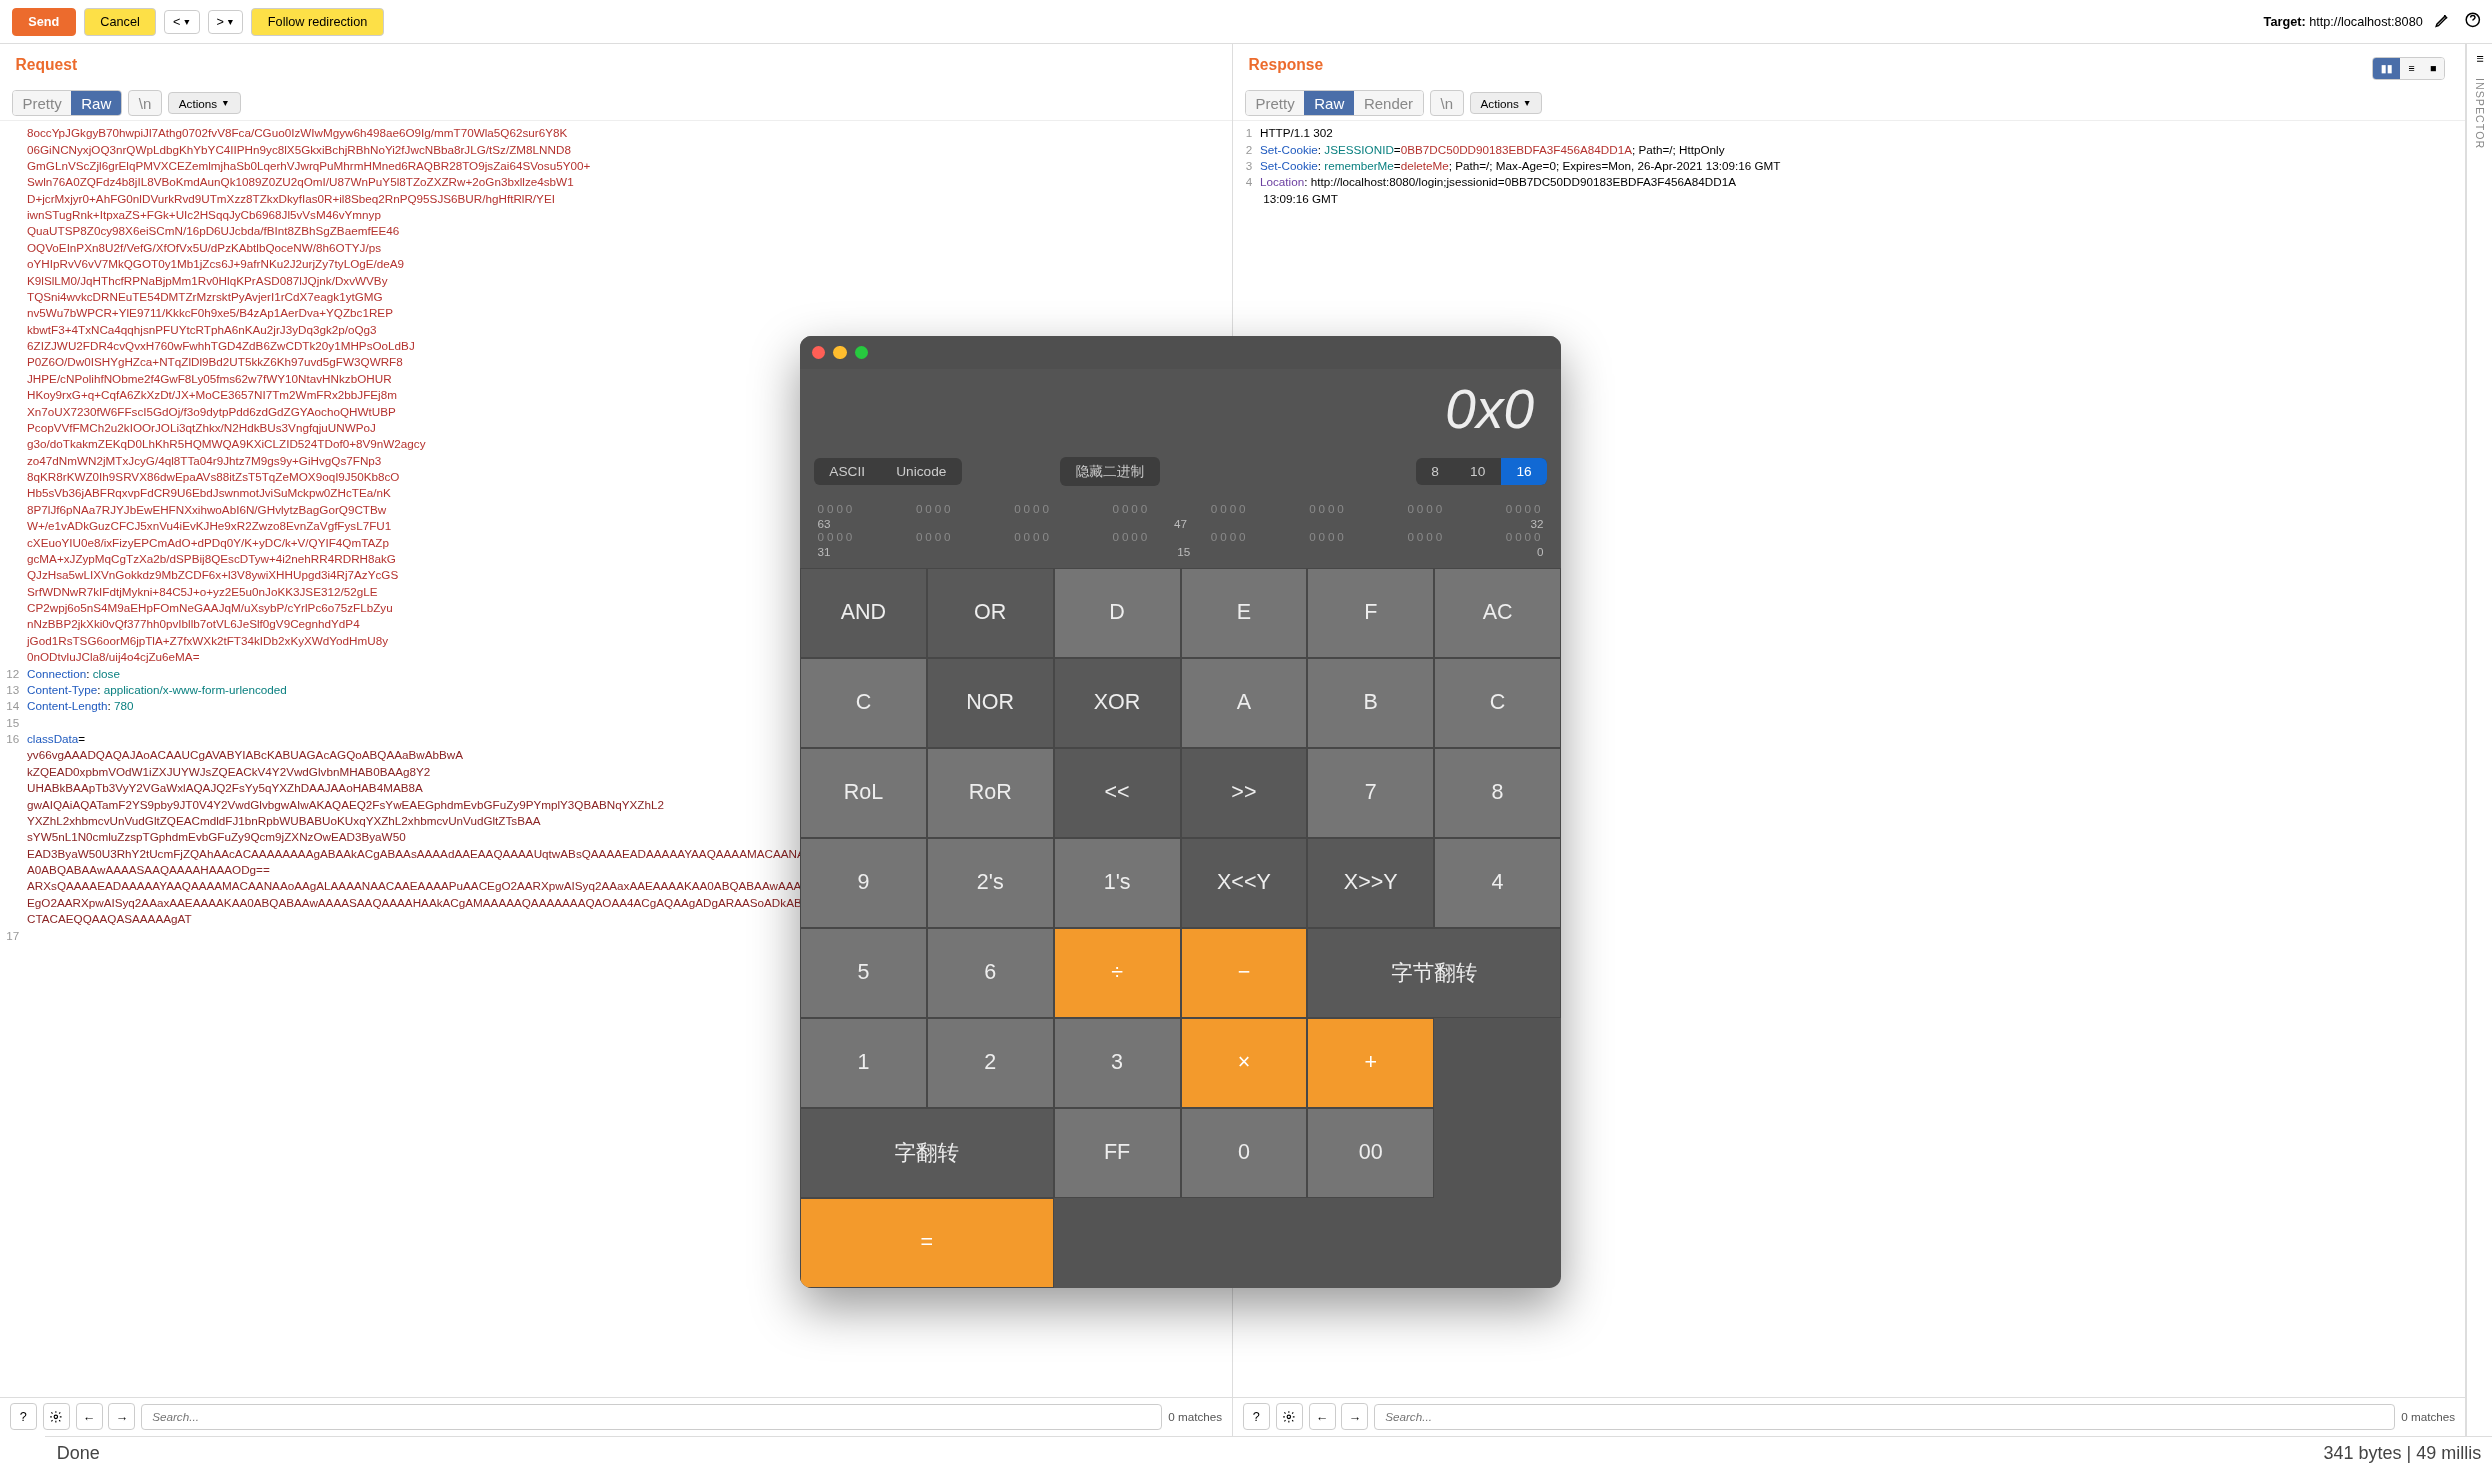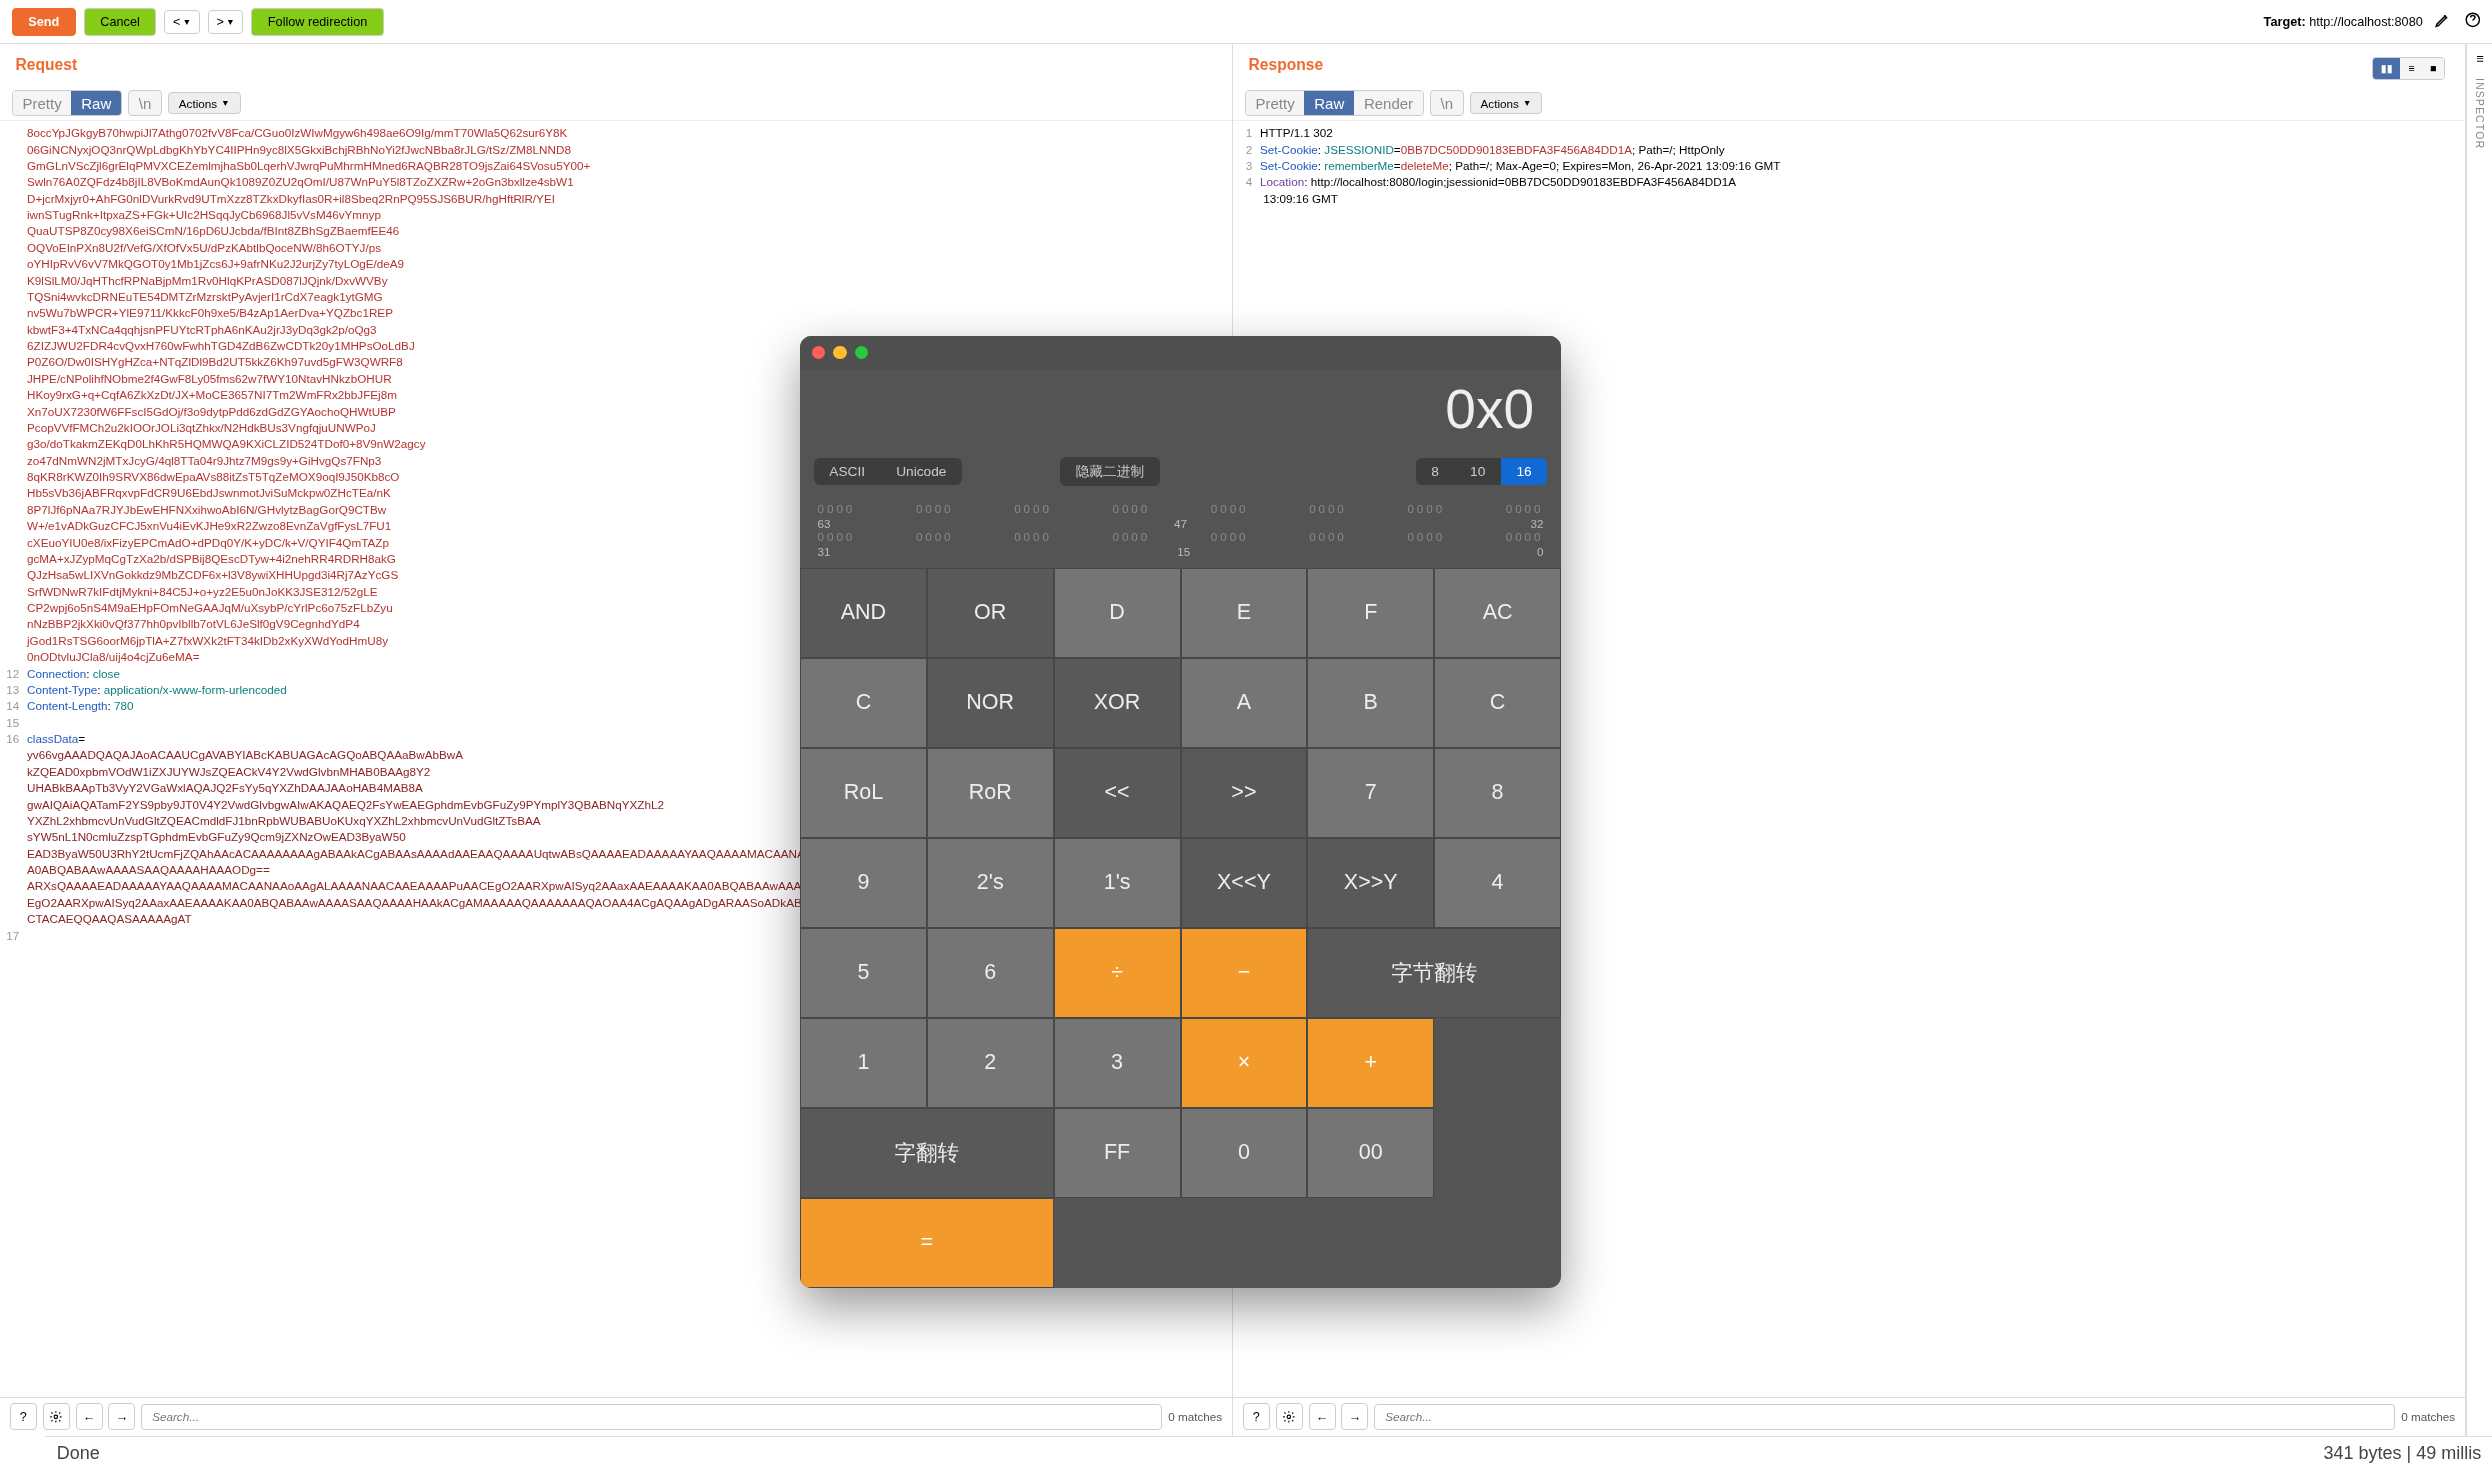--- a/index.html
+++ b/index.html
@@ -1,18 +1,18 @@
 <!DOCTYPE html>
 <html><head>
 <meta charset="utf-8">
 <style>
 * { margin: 0; padding: 0; box-sizing: border-box; font-family: -apple-system, Helvetica, Arial, sans-serif; }
 body { background: #fff; font-size: 12.7px; overflow: hidden; width: 2493px; height: 1480px; transform-origin: 0 0; }
 .toolbar { display: flex; align-items: center; padding: 7.8px 11.7px; gap: 7.8px; border-bottom: 1px solid #ddd; position: relative; }
-.btn { padding: 5.9px 15.6px; border: 1px solid #ccc; border-radius: 3.9px; background: #84cc16; font-size: 12.7px; cursor: pointer; }
+.btn { padding: 5.9px 15.6px; border: 1px solid #ccc; border-radius: 3.9px; background: #fde047; font-size: 12.7px; cursor: pointer; }
 .btn-primary { background: #ec6b2d; color: #fff; border-color: #ec6b2d; font-weight: 600; }
 .nav-btn { padding: 3.9px 7.8px; border: 1px solid #ccc; border-radius: 3.9px; background: #fff; display: inline-flex; align-items: center; gap: 2px; }
 .toolbar-right { margin-left: auto; display: flex; align-items: center; gap: 11.7px; font-size: 12.7px; }
 .bold { font-weight: 700; }
 .main { display: flex; height: calc(100% - 88px); }
 .panel { flex: 1; display: flex; flex-direction: column; border-right: 1px solid #ddd; min-width: 0; }
 .panel-title { color: #ec6b2d; font-size: 15.6px; font-weight: 600; padding: 11.7px 15.6px; }
 .tabs-row { display: flex; align-items: center; gap: 5.9px; padding: 3.9px 11.7px; border-bottom: 1px solid #eee; }
 .tab-group { display: flex; border: 1px solid #ccc; border-radius: 3.9px; overflow: hidden; }
 .tab-item { padding: 3.9px 9.8px; background: #f5f5f5; color: #888; cursor: pointer; font-size: 15px; }
@@ -38,21 +38,21 @@
 .view-toggle { display: flex; border: 1px solid #ccc; border-radius: 3.9px; overflow: hidden; }
 .view-btn { padding: 3.9px 7.8px; background: #f5f5f5; cursor: pointer; font-size: 10.7px; }
 .view-btn.active { background: #4a6ea9; color: #fff; }
 .top-right-row { display: flex; align-items: center; gap: 7.8px; padding: 7.8px 11.7px; justify-content: flex-end; }
 
 
 .calc { position: absolute; top: 336px; left: 800px; width: 761px; background: #545454; border-radius: 11.7px; overflow: hidden; box-shadow: 0 19.5px 49px rgba(0,0,0,0.4); z-index: 100; color: #ddd; }
 .calc-titlebar { display: flex; align-items: center; padding: 9.8px 11.7px; gap: 7.8px; background: #4f4f4f; }
 .traffic-dot { width: 13.7px; height: 13.7px; border-radius: 50%; }
 .td-red { background: #ff5f56; } .td-yel { background: #ffbd2e; } .td-grn { background: #27c93f; }
-.calc-display { text-align: right; padding: 7.8px 27px 15.6px; font-size: 55px; font-weight: 300; color: #eee; }
+.calc-display { text-align: right; padding: 7.8px 27px 15.6px; font-size: 55px; font-weight: 300; color: #eee; font-style: italic; }
 .calc-modes { display: flex; align-items: center; padding: 0 13.7px 9.8px; gap: 0; font-size: 13.7px; }
 .mode-group { display: flex; background: #3d3d3d; border-radius: 5.9px; overflow: hidden; }
 .mode-item { padding: 5.9px 15.6px; cursor: pointer; color: #ccc; }
 .mode-item.active { background: #1169d4; color: #fff; }
 .mode-center { margin-left: 98px; }
 .mode-right { margin-left: auto; }
 .calc-bits { padding: 5.9px 17.6px 9.8px; font-family: Menlo, monospace; font-size: 11.7px; color: #8a8a8a; }
 .bit-row { display: flex; justify-content: space-between; margin-bottom: 2px; }
 .bit-group { letter-spacing: 2.9px; }
 .bit-labels { display: flex; justify-content: space-between; color: #bcbcbc; font-size: 11.7px; }

